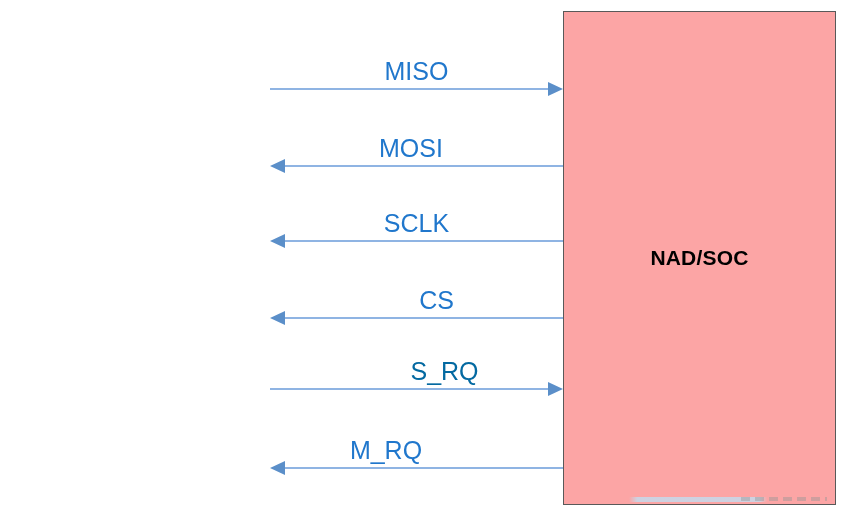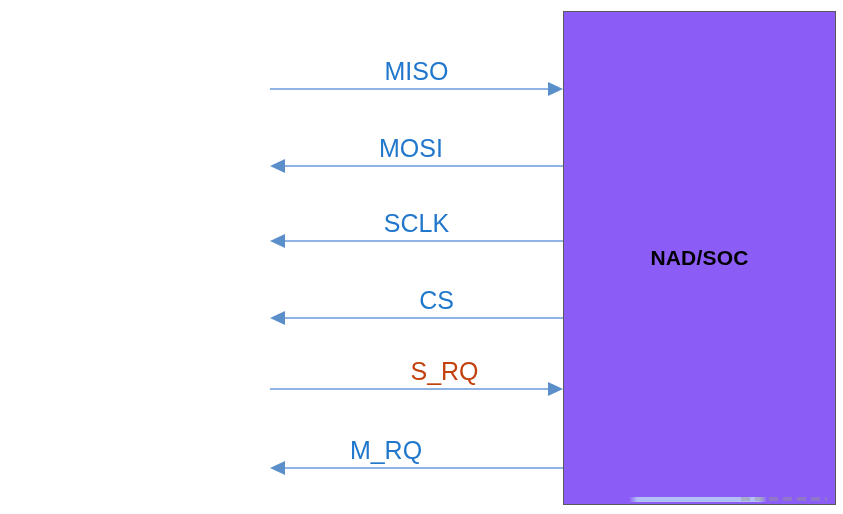--- a/index.html
+++ b/index.html
@@ -91,21 +91,21 @@
     white-space: nowrap;
     text-align: center;
   }
 </style>
 </head>
 <body>
 
 <div id="canvas">
 
 
-  <div class="node-box" id="node-nad" style="left: 563px; top: 11px; width: 273px; height: 494px; background: #8b5cf6; border-color: rgb(89, 89, 89); color: rgb(0, 0, 0);">
+  <div class="node-box" id="node-nad" style="left: 563px; top: 11px; width: 273px; height: 494px; background: #fca5a5; border-color: rgb(89, 89, 89); color: rgb(0, 0, 0);">
     <span class="node-line">NAD/SOC</span>
     <span class="artifact"></span>
     <span class="artifact2"></span>
   </div>
 
   <div id="signal-layer">
       <div class="signal">
         <div class="sig-line" style="background: rgb(143, 180, 227); top: 88px; left: 270px; width: 279px;"></div>
         <div class="sig-head right" style="top: 82px; left: 548px; border-left-color: rgb(91, 143, 201);"></div>
         <div class="sig-label" style="color: rgb(32, 119, 204); left: 270px; width: 293px; top: 59px;">MISO</div>
@@ -121,21 +121,21 @@
         <div class="sig-label" style="color: rgb(32, 119, 204); left: 270px; width: 293px; top: 211px;">SCLK</div>
       </div>
       <div class="signal">
         <div class="sig-line" style="background: rgb(143, 180, 227); top: 317px; left: 284px; width: 279px;"></div>
         <div class="sig-head left" style="top: 311px; left: 270px; border-right-color: rgb(91, 143, 201);"></div>
         <div class="sig-label" style="color: rgb(32, 119, 204); left: 270px; width: 293px; top: 288px; padding-left: 20px;">CS</div>
       </div>
       <div class="signal">
         <div class="sig-line" style="background: rgb(143, 180, 227); top: 388px; left: 270px; width: 279px;"></div>
         <div class="sig-head right" style="top: 382px; left: 548px; border-left-color: rgb(91, 143, 201);"></div>
-        <div class="sig-label" style="color: #c2410c; left: 270px; width: 349px; top: 359px;">S_RQ</div>
+        <div class="sig-label" style="color: #0369a1; left: 270px; width: 349px; top: 359px;">S_RQ</div>
       </div>
       <div class="signal">
         <div class="sig-line" style="background: rgb(143, 180, 227); top: 467px; left: 284px; width: 279px;"></div>
         <div class="sig-head left" style="top: 461px; left: 270px; border-right-color: rgb(91, 143, 201);"></div>
         <div class="sig-label" style="color: rgb(32, 119, 204); left: 270px; width: 232px; top: 438px;">M_RQ</div>
       </div>
     </div>
 
 </div>
 

